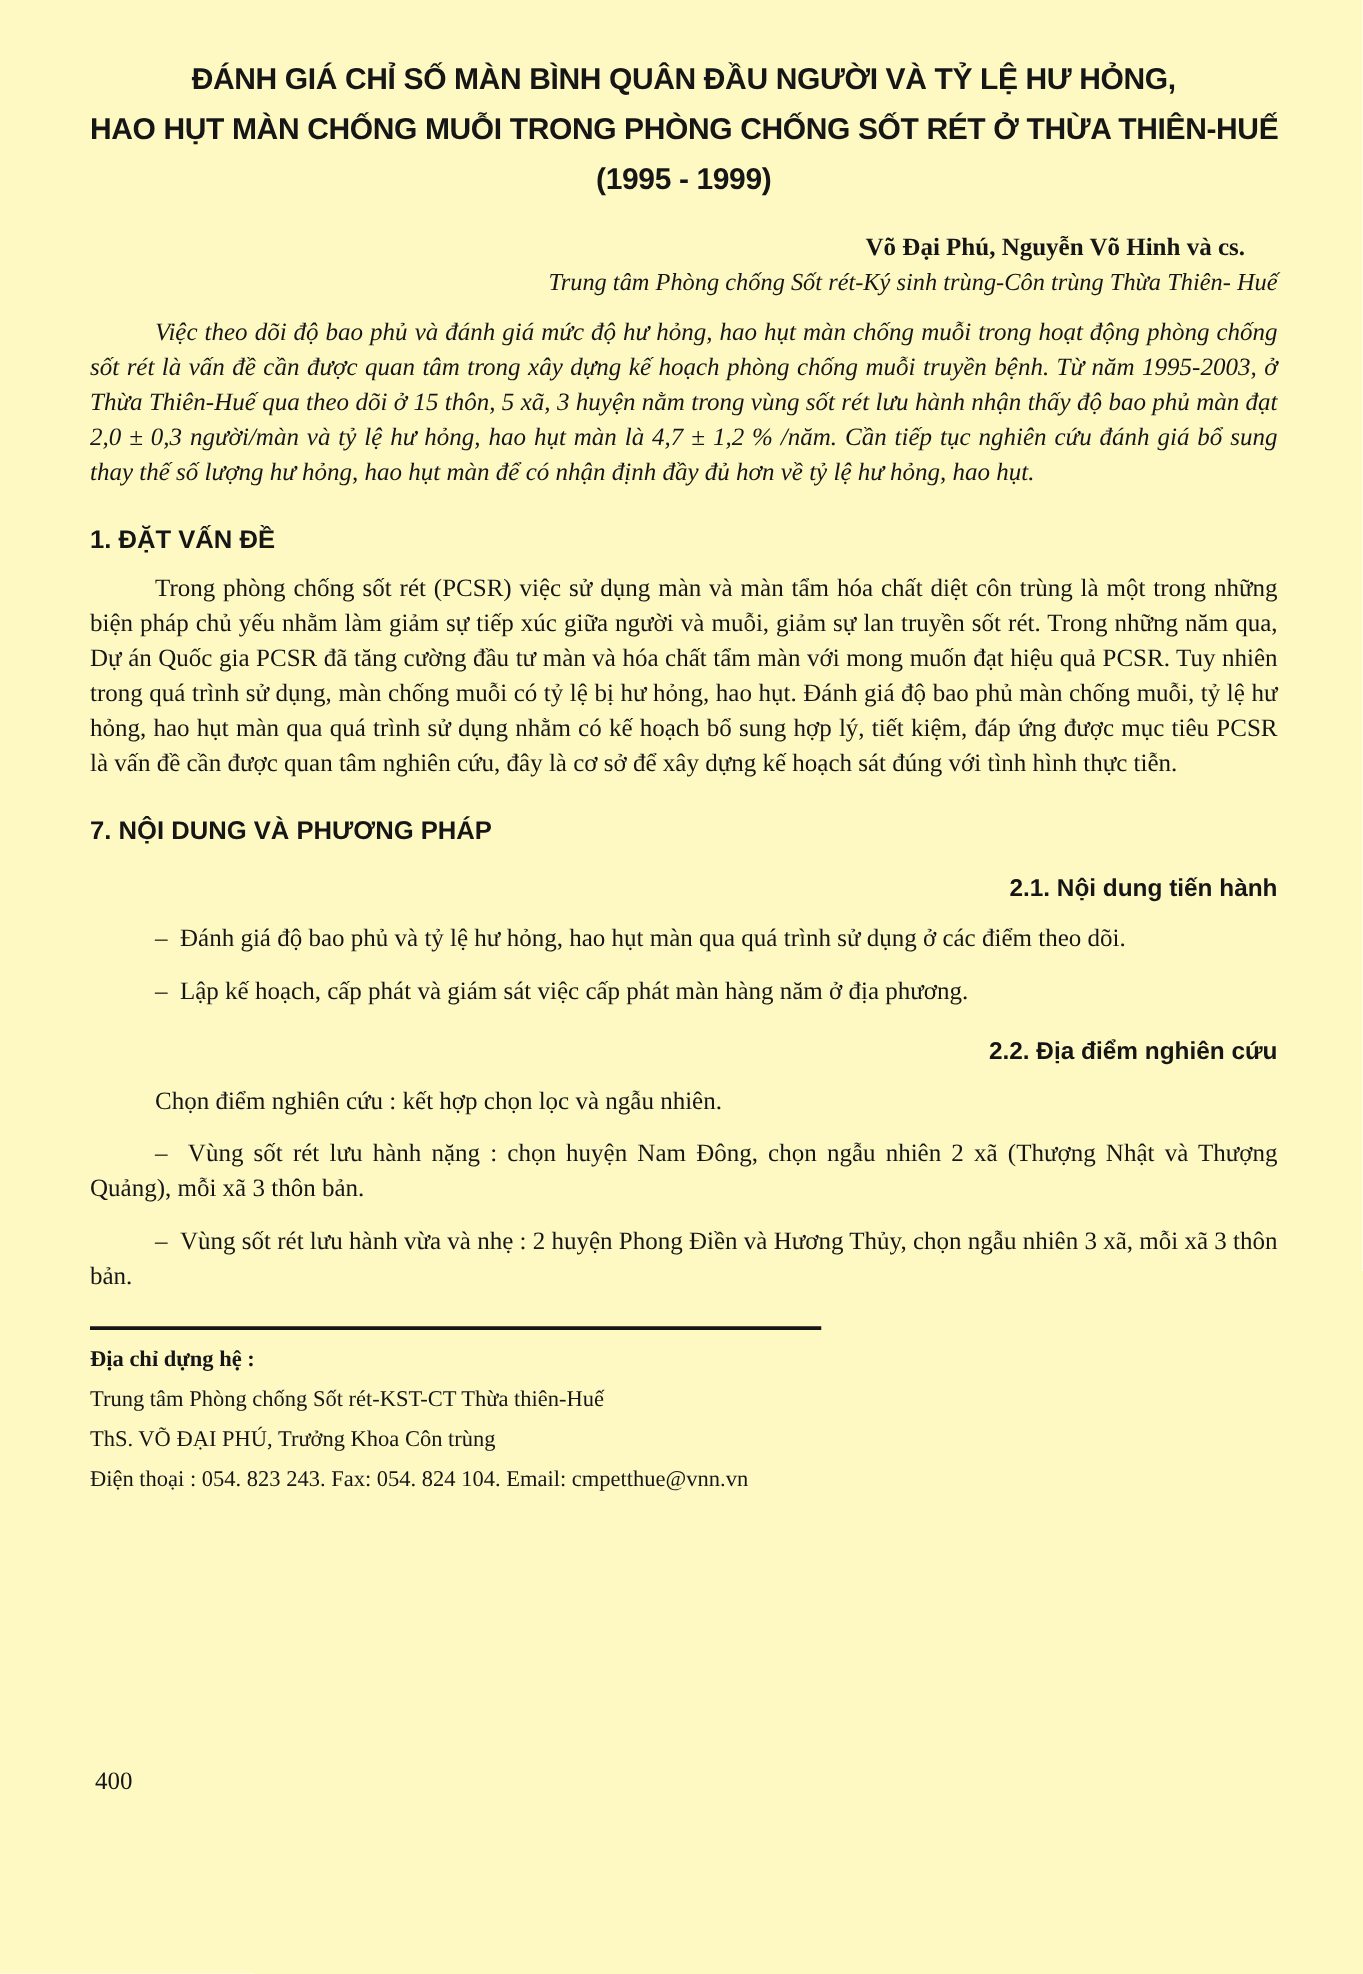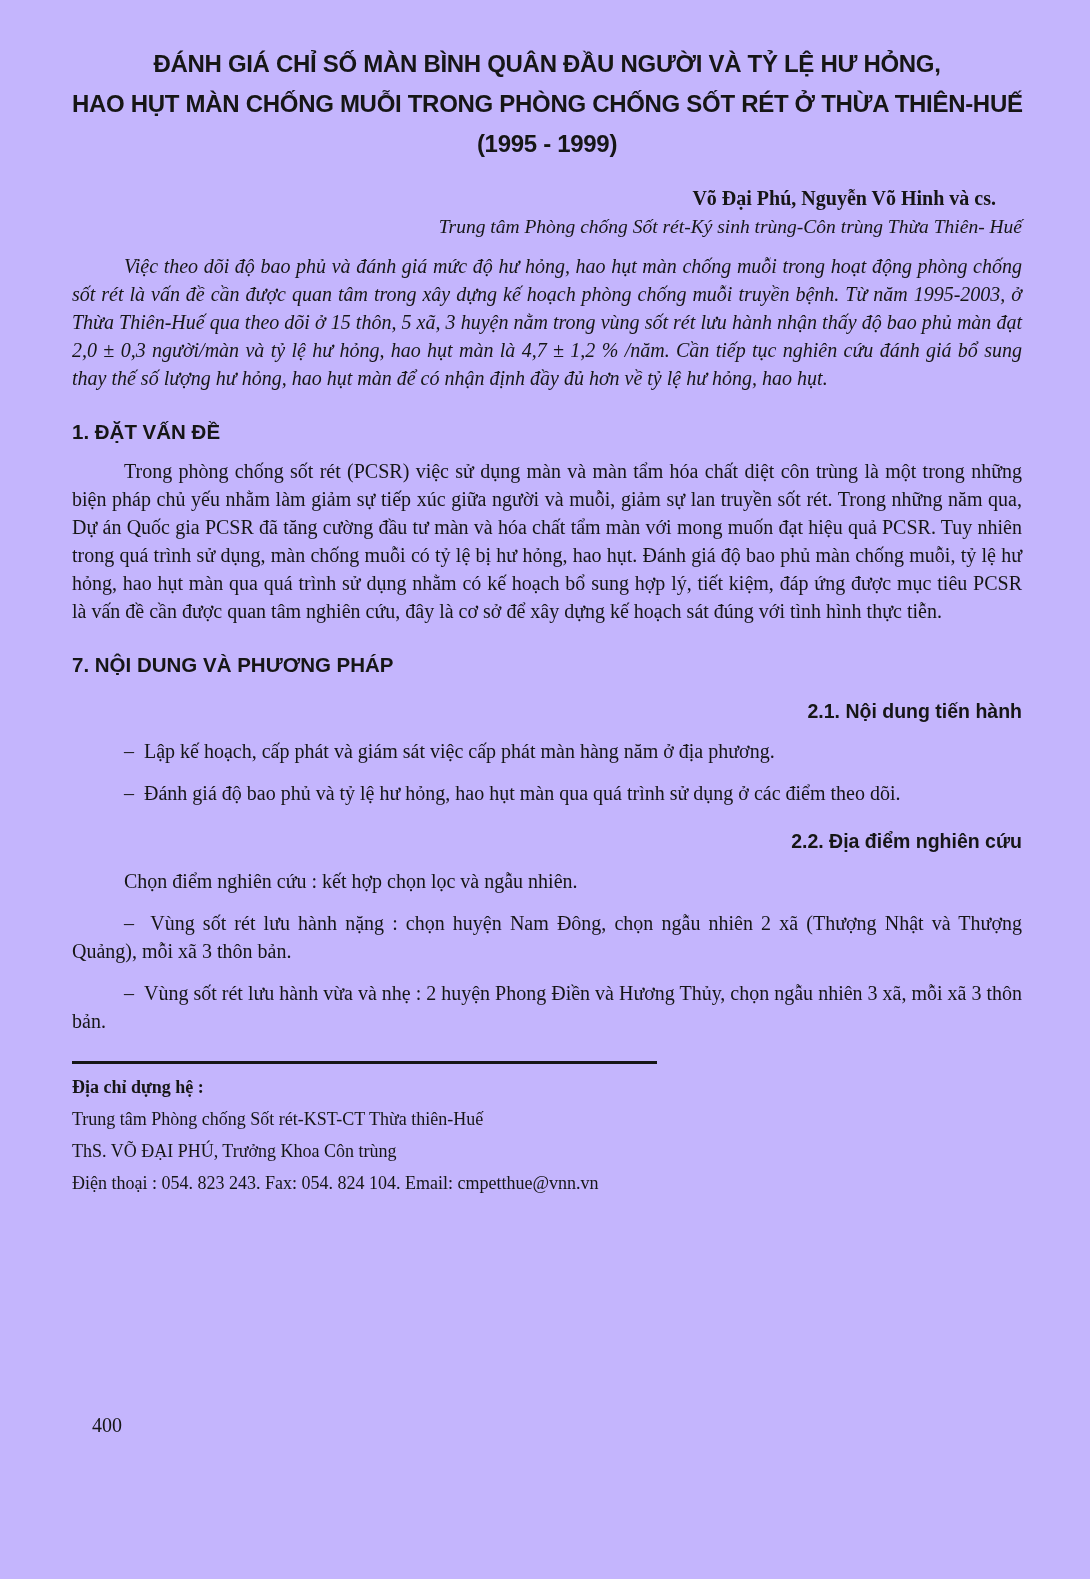--- a/index.html
+++ b/index.html
@@ -1,21 +1,21 @@
 <!DOCTYPE html>
 <html><head>
 <meta charset="utf-8">
 <style>
   html, body { margin: 0; padding: 0; background: #ffffff; }
   .page {
     position: relative;
     width: 1090px;
     height: 1579px;
     margin: 0 auto;
-    background: #c4b5fd;
+    background: #fef9c3;
     color: #161616;
     font-family: "Liberation Serif", serif;
     overflow: hidden;
     box-sizing: border-box;
   }
   .content { padding: 34px 68px 0 72px; }
 
   h1, h2, h3, h4, p { margin: 0; padding: 0; }
 
   .title {
@@ -88,21 +88,21 @@
   }
   .footer-line {
     margin-top: 8px;
     font-size: 18px;
     line-height: 1.33;
   }
   .footer-bold { font-weight: bold; margin-top: 12px; }
 
   .page-number {
     position: absolute;
-    left: 92px;
+    left: 76px;
     top: 1414px;
     font-size: 20px;
     font-family: "Liberation Serif", serif;
   }
 </style>
 </head>
 <body>
 
 <div class="page">
   <div class="content">
@@ -117,22 +117,22 @@
     <p class="affiliation">Trung tâm Phòng chống Sốt rét-Ký sinh trùng-Côn trùng Thừa Thiên- Huế</p>
 
     <p class="abstract-body">Việc theo dõi độ bao phủ và đánh giá mức độ hư hỏng, hao hụt màn chống muỗi trong hoạt động phòng chống sốt rét là vấn đề cần được quan tâm trong xây dựng kế hoạch phòng chống muỗi truyền bệnh. Từ năm 1995-2003, ở Thừa Thiên-Huế qua theo dõi ở 15 thôn, 5 xã, 3 huyện nằm trong vùng sốt rét lưu hành nhận thấy độ bao phủ màn đạt 2,0 ± 0,3 người/màn và tỷ lệ hư hỏng, hao hụt màn là  4,7 ± 1,2 % /năm. Cần tiếp tục nghiên cứu đánh giá bổ sung thay thế số lượng hư hỏng, hao hụt màn  để có nhận định đầy đủ hơn về tỷ lệ hư hỏng, hao hụt.</p>
 
     <h3 class="sec-heading">1. ĐẶT VẤN ĐỀ</h3>
     <p class="body-par">Trong phòng chống sốt rét (PCSR) việc sử dụng màn và màn tẩm hóa chất diệt côn trùng là một trong những biện pháp chủ yếu nhằm làm giảm sự tiếp xúc giữa người và muỗi, giảm sự lan truyền sốt rét. Trong những năm qua, Dự án Quốc gia PCSR đã tăng cường đầu tư màn và hóa chất tẩm màn với mong muốn đạt hiệu quả PCSR. Tuy nhiên trong quá trình sử dụng, màn chống muỗi có tỷ lệ bị hư hỏng, hao hụt.  Đánh giá độ bao phủ màn chống muỗi, tỷ lệ hư hỏng, hao hụt màn qua quá trình sử dụng nhằm có kế hoạch bổ sung hợp lý, tiết kiệm, đáp ứng được mục tiêu PCSR là vấn đề cần được quan tâm nghiên cứu, đây là cơ  sở để xây dựng kế hoạch sát đúng với tình hình thực tiễn.</p>
 
     <h3 class="sec-heading">7. NỘI DUNG VÀ PHƯƠNG PHÁP</h3>
 
     <h4 class="subsec-heading">2.1. Nội dung tiến hành</h4>
+    <p class="list-par">–&nbsp;&nbsp;Đánh giá độ bao phủ và tỷ lệ hư hỏng, hao hụt màn qua quá trình sử dụng ở các điểm theo dõi.</p>
     <p class="list-par">–&nbsp;&nbsp;Lập kế hoạch, cấp phát và giám sát việc cấp phát màn hàng năm ở địa phương.</p>
-    <p class="list-par">–&nbsp;&nbsp;Đánh giá độ bao phủ và tỷ lệ hư hỏng, hao hụt màn qua quá trình sử dụng ở các điểm theo dõi.</p>
 
     <h4 class="subsec-heading">2.2. Địa điểm nghiên cứu</h4>
     <p class="list-par">Chọn điểm nghiên cứu : kết hợp chọn lọc và ngẫu nhiên.</p>
     <p class="list-par">–&nbsp;&nbsp;Vùng sốt rét lưu hành nặng : chọn huyện Nam Đông, chọn ngẫu nhiên 2 xã (Thượng Nhật và Thượng Quảng), mỗi xã 3 thôn bản.</p>
     <p class="list-par">–&nbsp;&nbsp;Vùng sốt rét lưu hành vừa và nhẹ : 2 huyện Phong Điền và Hương Thủy, chọn ngẫu nhiên 3 xã, mỗi xã 3 thôn bản.</p>
 
     <div class="footer-rule"></div>
     <p class="footer-line footer-bold">Địa chỉ dựng hệ :</p>
     <p class="footer-line">Trung tâm Phòng chống Sốt rét-KST-CT Thừa thiên-Huế</p>
     <p class="footer-line">ThS. VÕ ĐẠI PHÚ, Trưởng Khoa Côn trùng</p>

